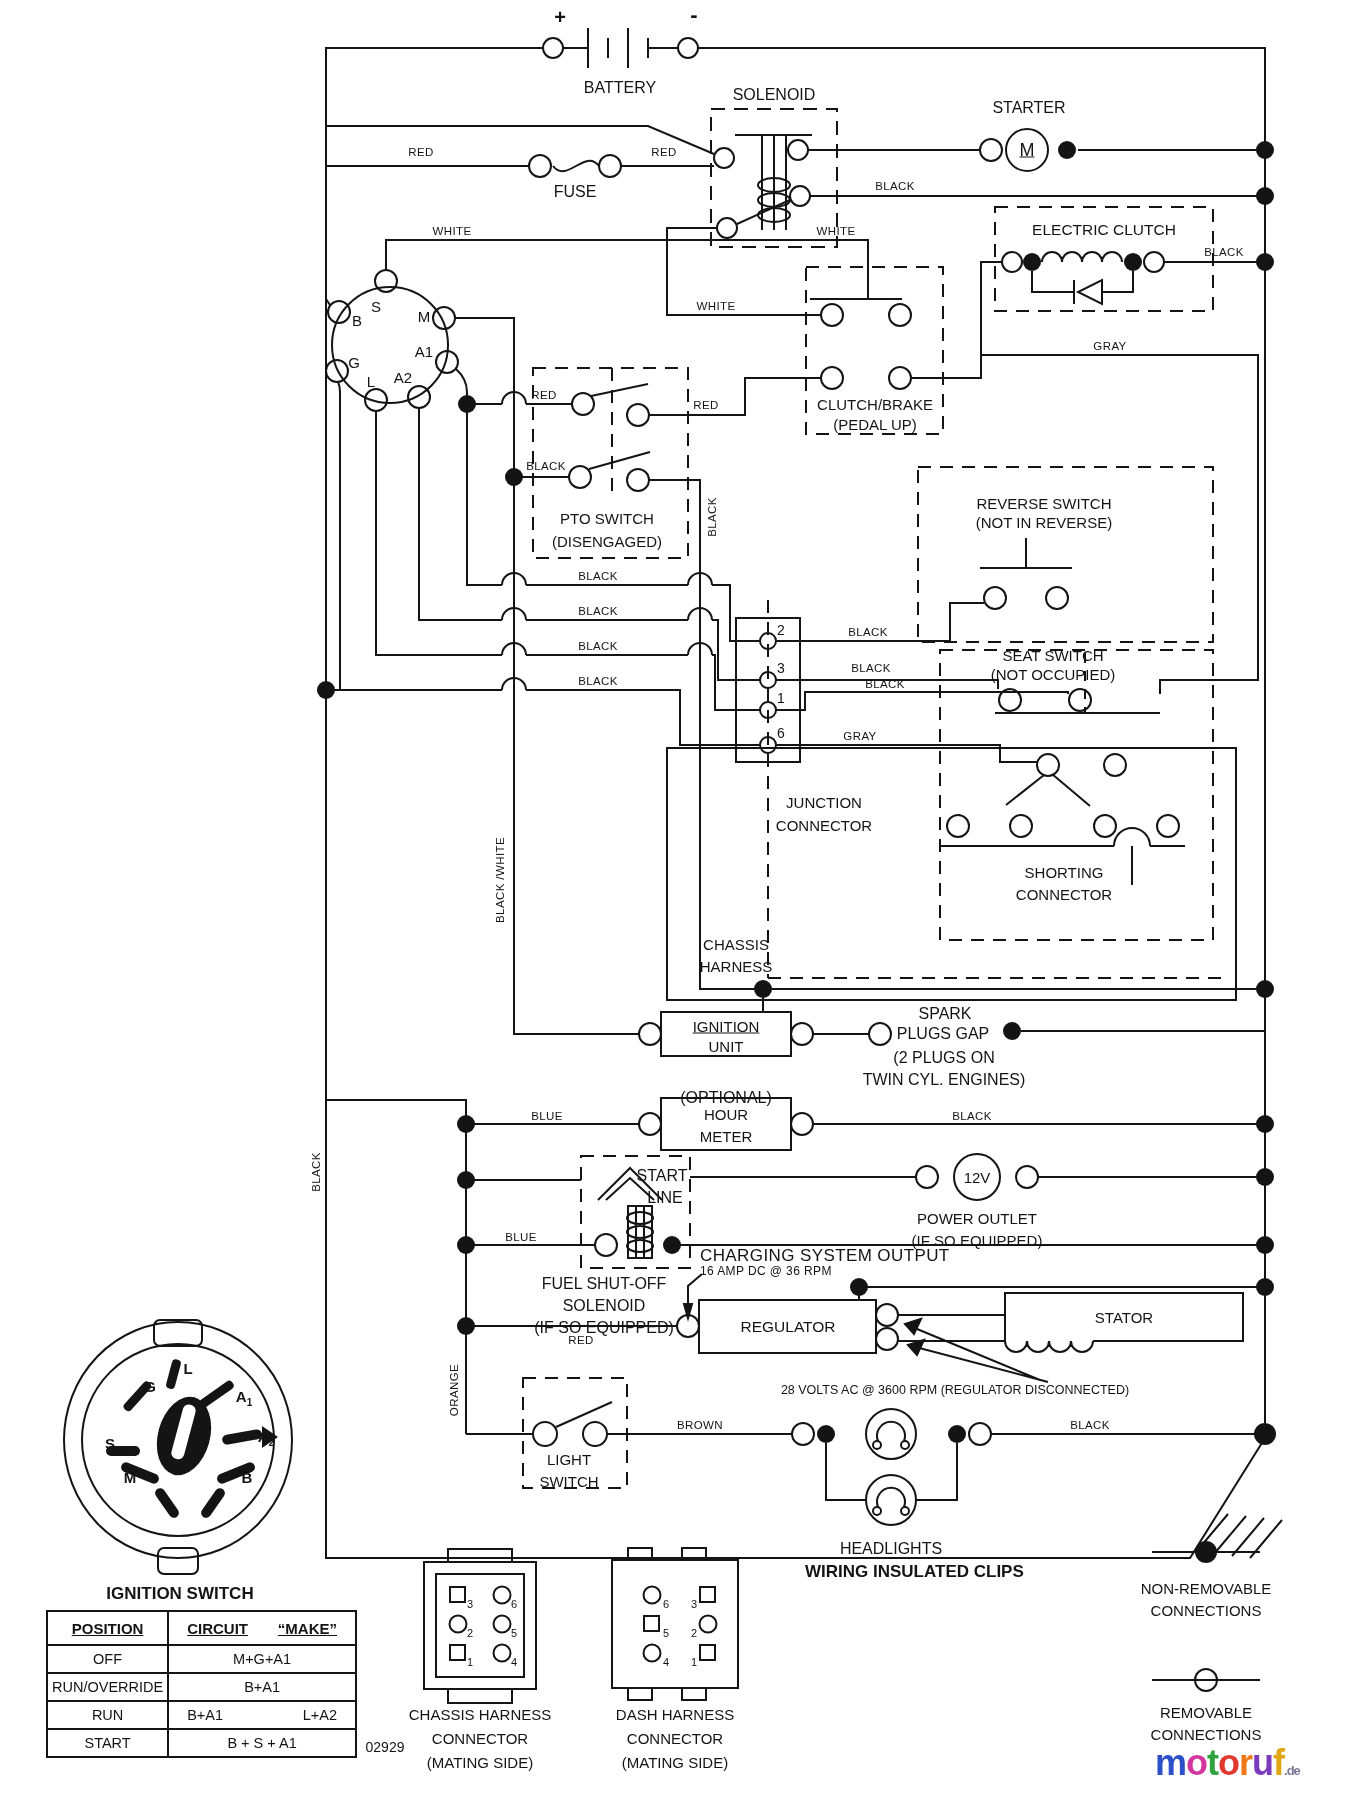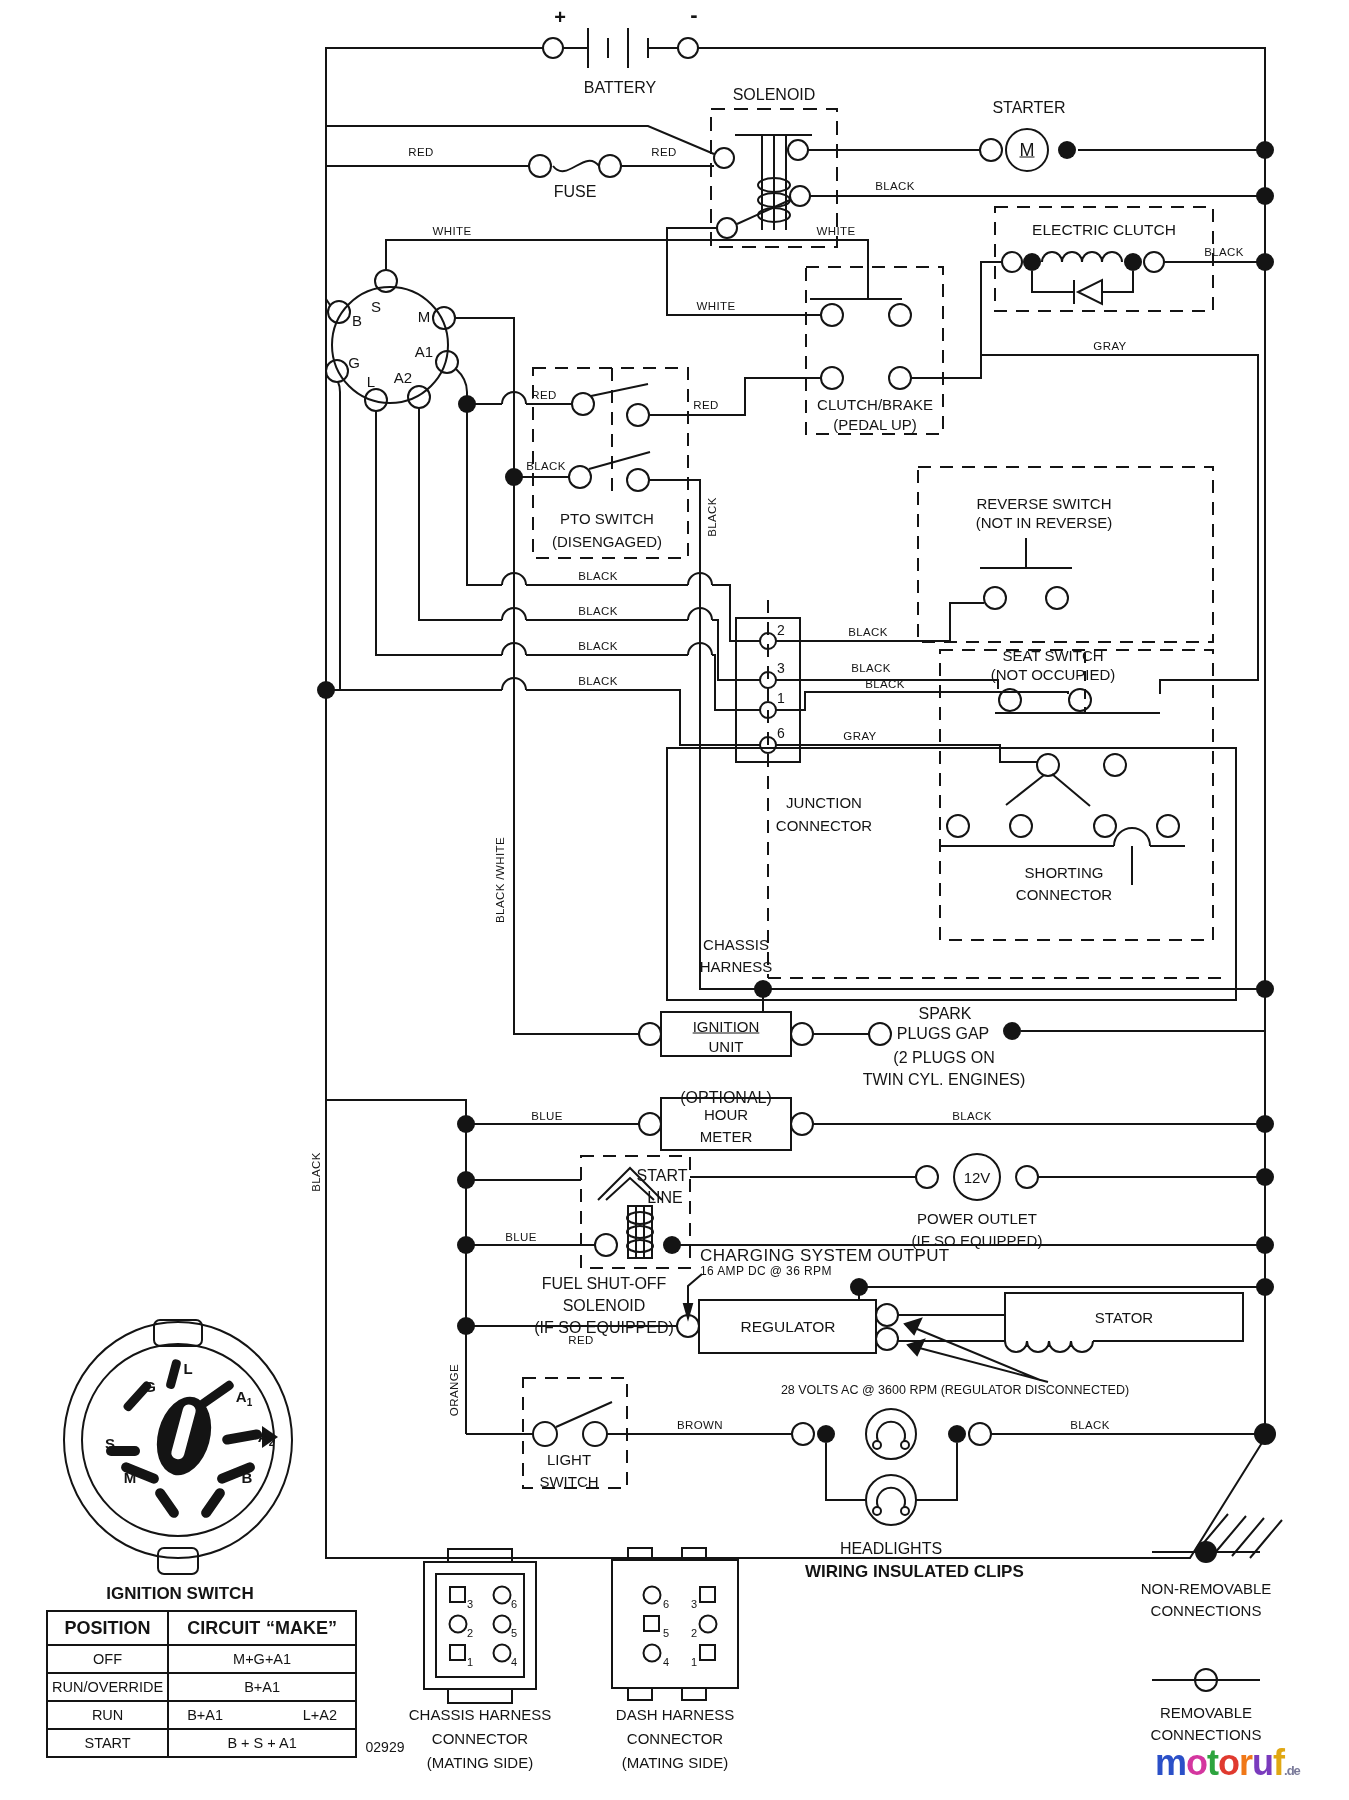--- a/index.html
+++ b/index.html
@@ -11,21 +11,21 @@
   .lg{font-size:16px;}
   .b{font-weight:bold;}
   .rot{transform:translate(-50%,-50%) rotate(-90deg);}
   .la{transform:translate(0,-50%);}
   .pd{font-size:11px;}
   .kb{font-weight:bold;font-size:15px;}
   .note{font-size:16px;line-height:23px;}
   .mono-sub sub{font-size:10px;}
   #maketable{position:absolute;left:46px;top:1610px;width:311px;border-collapse:collapse;}
   #maketable td{border:2px solid #141414;font-size:14.5px;text-align:center;padding:0 4px;height:26px;}
-  #maketable tr.hd td{height:32px;font-weight:bold;font-size:18px;}
+  #maketable tr.hd td{height:32px;font-weight:bold;font-size:15px;text-decoration:underline;}
   .cell2{display:flex;justify-content:space-between;padding:0 14px;}
   .ovr{font-size:11px;}
   .logo span{font-weight:bold;font-size:36px;letter-spacing:-1px;}
   .logo .de{font-size:13px;font-weight:bold;color:#7a7a9a;}
 </style>
 </head>
 <body>
 
 <div id="stage">
 

